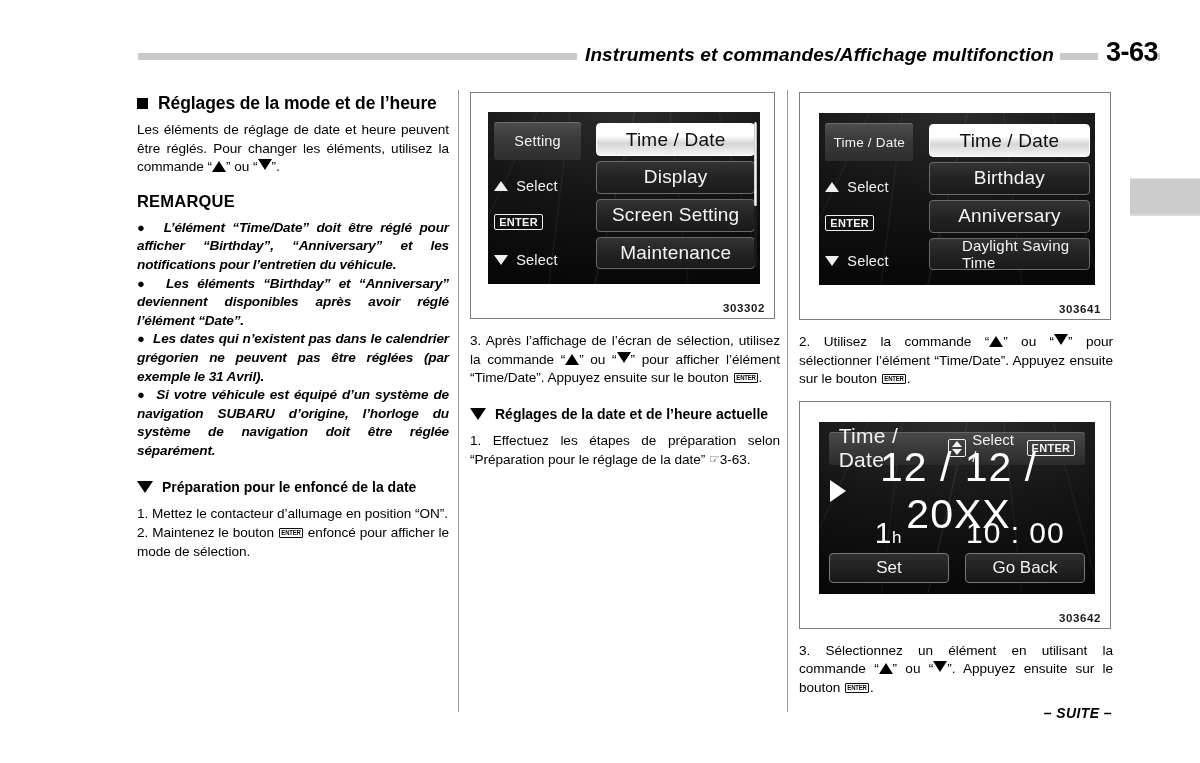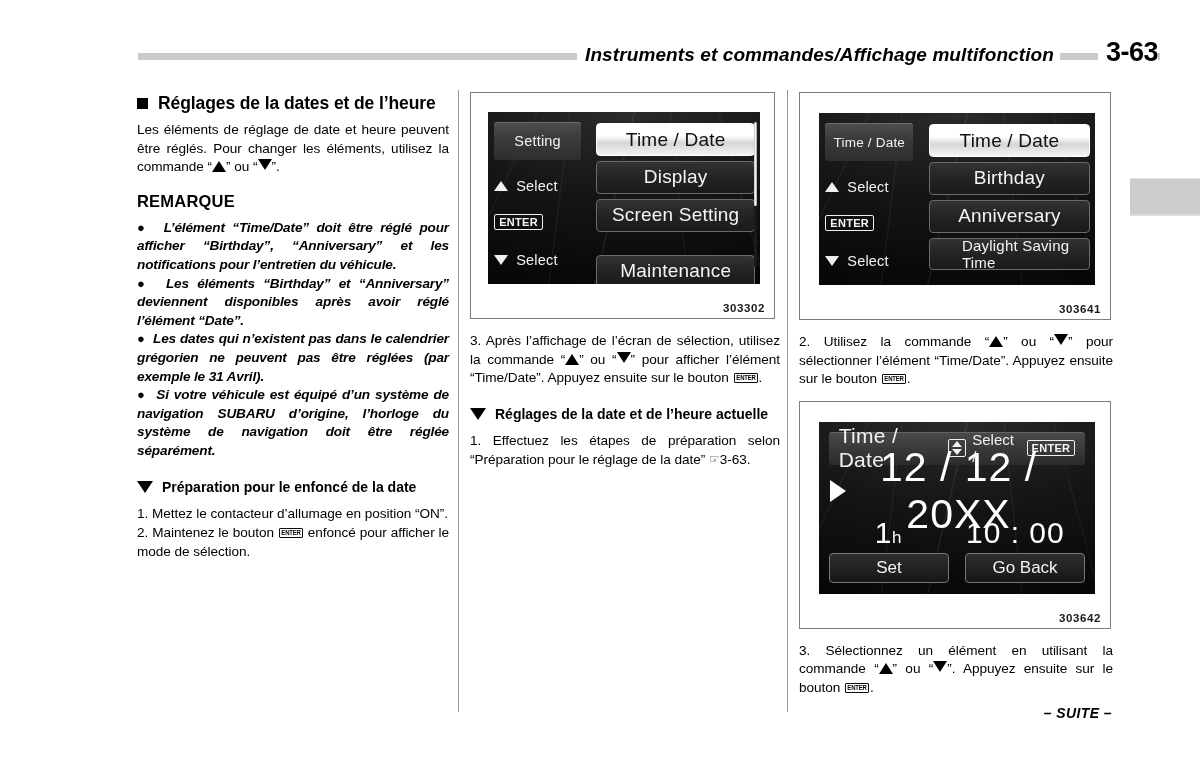--- a/index.html
+++ b/index.html
@@ -467,21 +467,21 @@
 </div>
 
 <div class="edge-tab"></div>
 
 <div class="divider divider-1"></div>
 <div class="divider divider-2"></div>
 
 <div class="col col-1">
 
   <div class="h1">
-    <span class="sq"></span><span>Réglages de la dates et de l’heure</span>
+    <span class="sq"></span><span>Réglages de la mode et de l’heure</span>
   </div>
 
   <p class="body"><span>Les éléments de réglage de date et heure peuvent être réglés. Pour changer les éléments, utilisez la commande “</span><span class="up-tri"></span><span>” ou “</span><span class="dn-tri"></span><span>”.</span></p>
 
   <div class="h2">REMARQUE</div>
 
   <p class="bullet"><span class="dot">●</span>&nbsp; <span>L’élément “Time/Date” doit être réglé pour afficher “Birthday”, “Anniversary” et les notifications pour l’entretien du véhicule.</span></p>
   <p class="bullet"><span class="dot">●</span>&nbsp; <span>Les éléments “Birthday” et “Anniversary” deviennent disponibles après avoir réglé l’élément “Date”.</span></p>
   <p class="bullet"><span class="dot">●</span>&nbsp; <span>Les dates qui n’existent pas dans le calendrier grégorien ne peuvent pas être réglées (par exemple le 31 Avril).</span></p>
   <p class="bullet"><span class="dot">●</span>&nbsp; <span>Si votre véhicule est équipé d’un système de navigation SUBARU d’origine, l’horloge du système de navigation doit être réglée séparément.</span></p>
@@ -515,21 +515,21 @@
             <span class="glyph">
                 <span class="tri-dn-w"></span>
               </span>
               <span>Select</span>
           </div>
         </div>
         <div class="lcd-main">
           <div class="menu-item selected" style="top:6.5%;height:19%;">Time / Date</div>
           <div class="menu-item" style="top:28.5%;height:19%;">Display</div>
           <div class="menu-item" style="top:50.5%;height:19%;">Screen Setting</div>
-          <div class="menu-item" style="top:72.5%;height:19%;margin-top:18px;">Maintenance</div>
+          <div class="menu-item" style="top:72.5%;height:19%;">Maintenance</div>
           <div class="scrollbar-track">
             <div class="scrollbar-thumb"></div>
           </div>
         </div>
       </div>
     </div>
     <div class="fig-caption">303302</div>
   </div>
 
   <p class="step" style="margin-top:13px;"><span>3.  Après l’affichage de l’écran de sélection, utilisez la commande “</span><span class="up-tri"></span><span>” ou “</span><span class="dn-tri"></span><span>” pour afficher l’élément “Time/Date”. Appuyez ensuite sur le bouton </span><span class="enter-glyph">ENTER</span><span>.</span></p>

